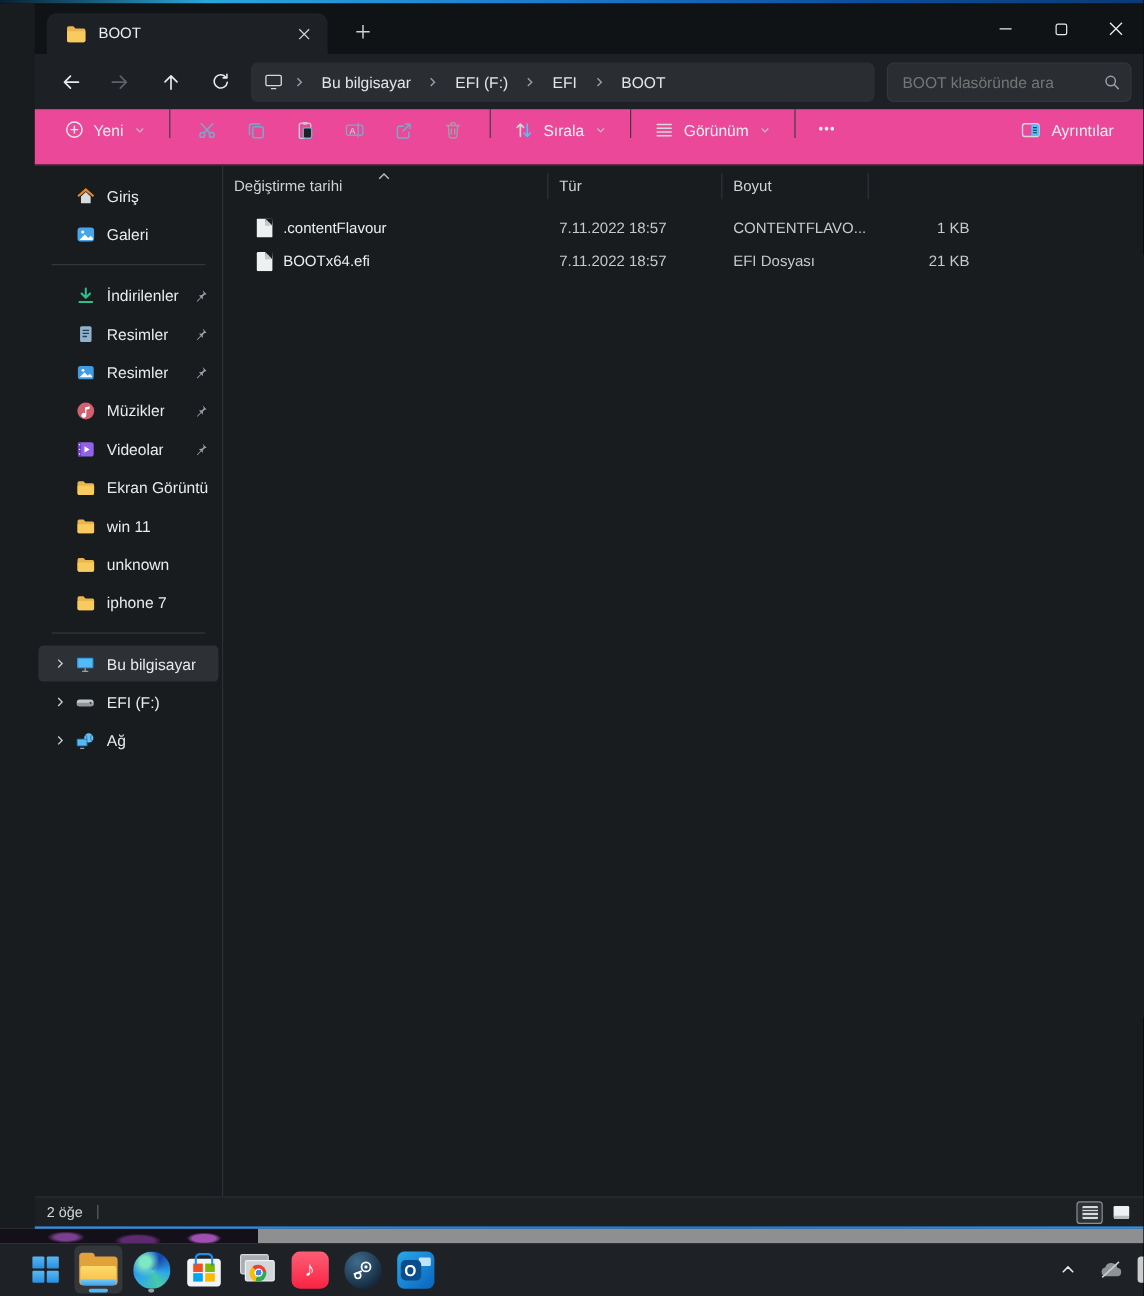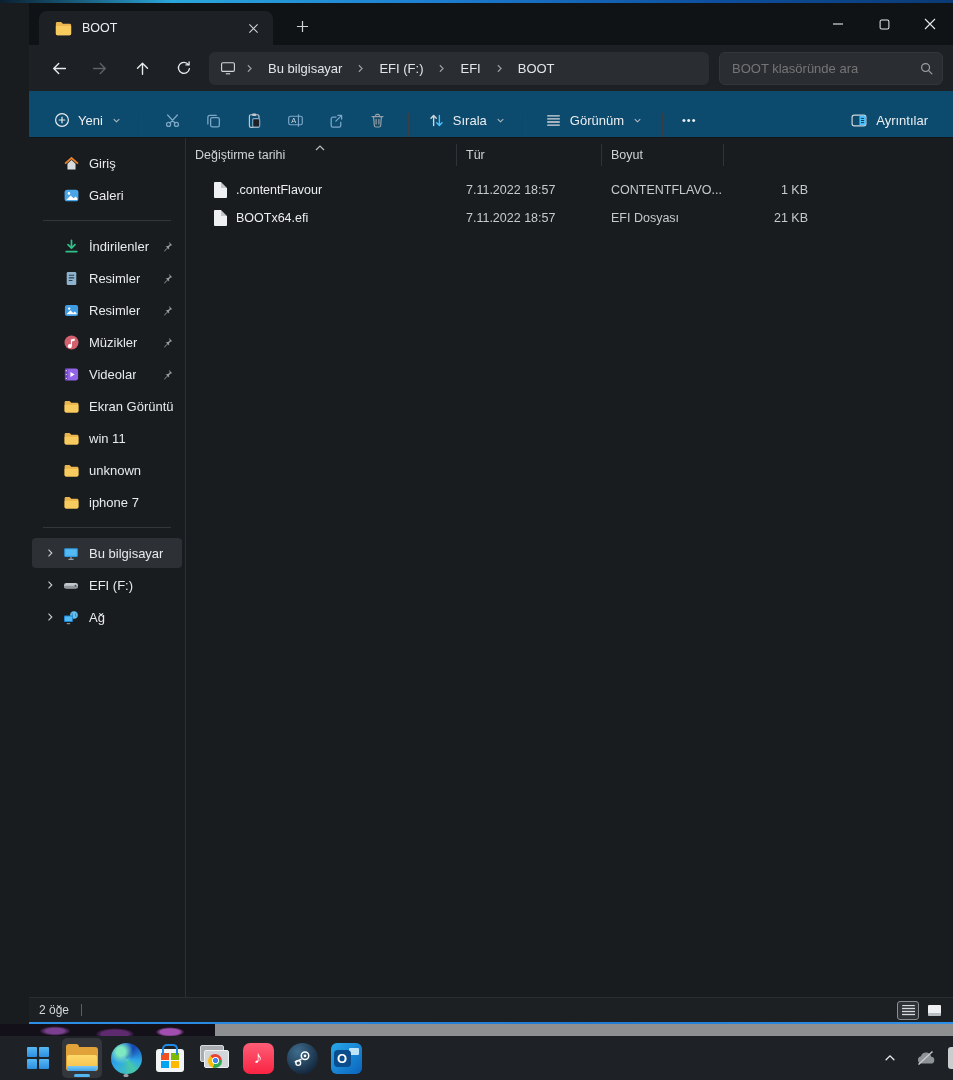--- a/index.html
+++ b/index.html
@@ -18,26 +18,26 @@
   .tab-close { width:24px; height:24px; border-radius:4px; display:flex; align-items:center; justify-content:center; }
   .newtab { width:30px; height:30px; margin:0 0 4px 14px; border-radius:4px; display:flex; align-items:center; justify-content:center; }
   .win-controls { margin-left:auto; display:flex; height:100%; align-items:stretch; }
   .win-btn { width:46px; display:flex; align-items:center; justify-content:center; }
 
   .navbar { height:46px; background:#1d2125; display:flex; align-items:center; padding:0 10px 0 12px; flex:0 0 auto; }
   .nav-btn { width:34px; height:34px; border-radius:5px; display:flex; align-items:center; justify-content:center; flex:0 0 auto; margin-right:8px; }
   .crumbbar { flex:1; height:33px; background:#2a2e32; border-radius:6px; display:flex; align-items:center; padding:0 10px; gap:2px; margin-right:10px; }
   .crumb-seg { color:#e3e6e9; font-size:13px; padding:4px 10px; border-radius:4px; }
   .crumb-chev { display:flex; align-items:center; }
-  .searchbox { width:224px; height:33px; background:#2a2e32; border:1px solid #33373b; border-radius:6px;
+  .searchbox { width:204px; height:33px; background:#2a2e32; border:1px solid #33373b; border-radius:6px;
     display:flex; align-items:center; padding:0 8px 0 12px; }
   .searchbox input { flex:1; background:transparent; border:none; outline:none; color:#9aa1a8; font-size:13px;
     font-family:"Liberation Sans",sans-serif; min-width:0; }
 
-  .toolbar { height:47px; background:#0c4a6e; border-bottom:1px solid #131618; display:flex; align-items:flex-end; padding:0 16px; flex:0 0 auto; }
+  .toolbar { height:47px; background:#ec4899; border-bottom:1px solid #131618; display:flex; align-items:flex-start; padding:0 16px; flex:0 0 auto; }
   .tool-btn { height:34px; border-radius:5px; display:flex; align-items:center; justify-content:center; gap:8px; padding:0 9px; color:#eceef0; font-size:13px; }
   .tool-divider { width:1px; height:24px; background:#3a3f44; margin:0 10px; }
   .toolbar-right { margin-left:auto; }
 
   
   .body { flex:1; display:flex; min-height:0; }
   .sidebar { width:156px; flex:0 0 auto; padding-top:8px; }
   .side-divider { height:1px; background:#33373c; margin:10px 14px; }
   .side-item { display:flex; align-items:center; height:30px; margin:2px 3px; padding:0 8px 0 6px; border-radius:4px; }
   .side-item.selected { background:#2d3135; }

